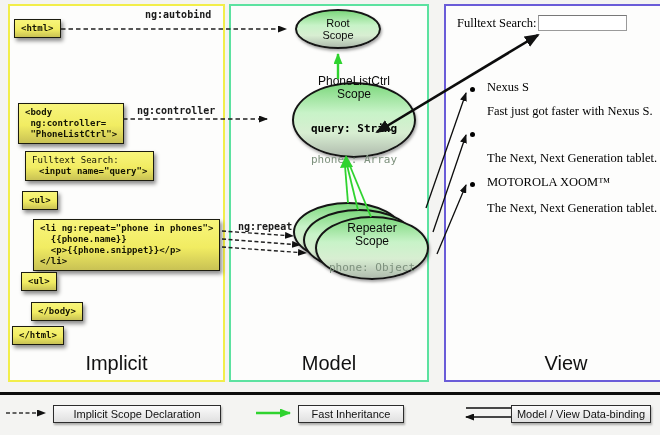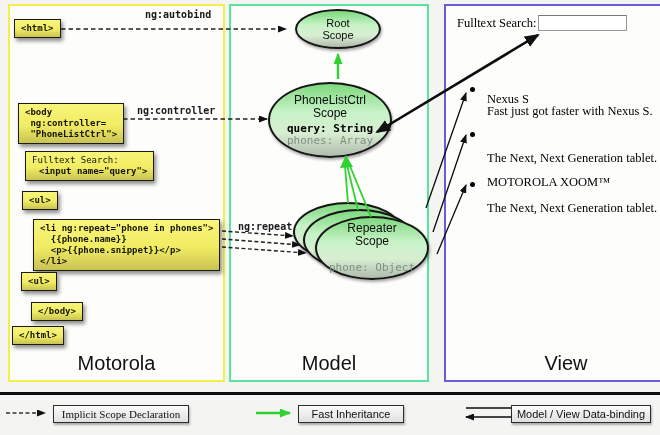--- a/index.html
+++ b/index.html
@@ -44,21 +44,21 @@
                 border:1.5px solid #2c2c2c; box-shadow:1px 1.5px 2px rgba(0,0,0,0.3);
                 display:flex; align-items:center; justify-content:center;
                 font-size:11px; color:#111; box-sizing:border-box; white-space:nowrap; }
 </style>
 </head>
 <body>
 
 <div class="canvas">
 
   <div class="col col-template">
-    <div class="col-title">Motorola</div>
+    <div class="col-title">Implicit</div>
   </div>
   <div class="col col-model">
     <div class="col-title">Model</div>
   </div>
   <div class="col col-view">
     <div class="col-title">View</div>
   </div>
 
   <div class="codebox" style="left:14px;top:19px;">
     <div class="cl">&lt;html&gt;</div>
@@ -92,39 +92,39 @@
   </div>
 
   <div class="nglabel" style="left:145px;top:9px;">ng:autobind</div>
   <div class="nglabel" style="left:137px;top:105px;">ng:controller</div>
   <div class="nglabel" style="left:238px;top:221px;">ng:repeat</div>
 
   <div class="scope" style="left:295px;top:9px;width:86px;height:40px;">
     <div class="scope-name sm">Root
 Scope</div>
   </div>
-  <div class="scope" style="left:268px;top:82px;width:124px;height:76px;">
+  <div class="scope" style="left:292px;top:82px;width:124px;height:76px;gap:19px;">
     <div class="scope-name">PhoneListCtrl
 Scope</div>
     <div class="scope-prop prop-bold">query: String</div>
     <div class="scope-prop prop-gray">phones: Array</div>
   </div>
   <div class="scope" style="left:293px;top:202px;width:110px;height:60px;"></div>
   <div class="scope" style="left:303px;top:209px;width:112px;height:62px;"></div>
   <div class="scope" style="left:315px;top:216px;width:114px;height:64px;">
     <div class="scope-name">Repeater
 Scope</div>
     <div class="scope-prop prop-gray" style="margin-top:14px;text-align:right;">phone: Object</div>
   </div>
 
   <div class="vtext" style="left:457px;top:16px;">Fulltext Search:</div>
   <input class="search" type="text" value="" style="">
 
   <div class="bullet" style="left:470px;top:87px;"></div>
-  <div class="vtext" style="left:487px;top:80px;margin-top:12px;">Nexus S</div>
+  <div class="vtext" style="left:487px;top:80px;">Nexus S</div>
   <div class="vtext" style="left:487px;top:104px;">Fast just got faster with Nexus S.</div>
 
   <div class="bullet" style="left:470px;top:132px;"></div>
   <div class="vtext" style="left:487px;top:151px;">The Next, Next Generation tablet.</div>
 
   <div class="bullet" style="left:470px;top:182px;"></div>
   <div class="vtext" style="left:487px;top:175px;">MOTOROLA XOOM™</div>
   <div class="vtext" style="left:487px;top:201px;">The Next, Next Generation tablet.</div>
 
   <svg class="svgo" width="660" height="435" viewBox="0 0 660 435">
@@ -157,21 +157,21 @@
     <line x1="433" y1="232" x2="466" y2="135" stroke="#0c0c0c" stroke-width="1.3" marker-end="url(#ab)"></line>
     <line x1="437" y1="254" x2="466" y2="185" stroke="#0c0c0c" stroke-width="1.3" marker-end="url(#ab)"></line>
 
     <line x1="6" y1="413" x2="45" y2="413" stroke="#333" stroke-width="1.5" stroke-dasharray="4 2.5" marker-end="url(#ab)"></line>
     <line x1="256" y1="413" x2="290" y2="413" stroke="#2fd32f" stroke-width="2.4" marker-end="url(#ag)"></line>
     <line x1="466" y1="408" x2="528" y2="408" stroke="#0c0c0c" stroke-width="1.4" marker-end="url(#ab)"></line>
     <line x1="466" y1="417" x2="528" y2="417" stroke="#0c0c0c" stroke-width="1.4" marker-start="url(#ab)" marker-end="url(#ab)"></line>
   </svg>
 
   <div class="sep"></div>
-  <div class="legend-box" style="left:53px;width:136px;font-family:Liberation Serif, serif;">
+  <div class="legend-box" style="left:53px;width:168px;">
     <span>Implicit Scope Declaration</span>
   </div>
   <div class="legend-box" style="left:298px;width:106px;">
     <span>Fast Inheritance</span>
   </div>
   <div class="legend-box" style="left:511px;width:140px;">
     <span>Model / View Data-binding</span>
   </div>
 
 </div>

